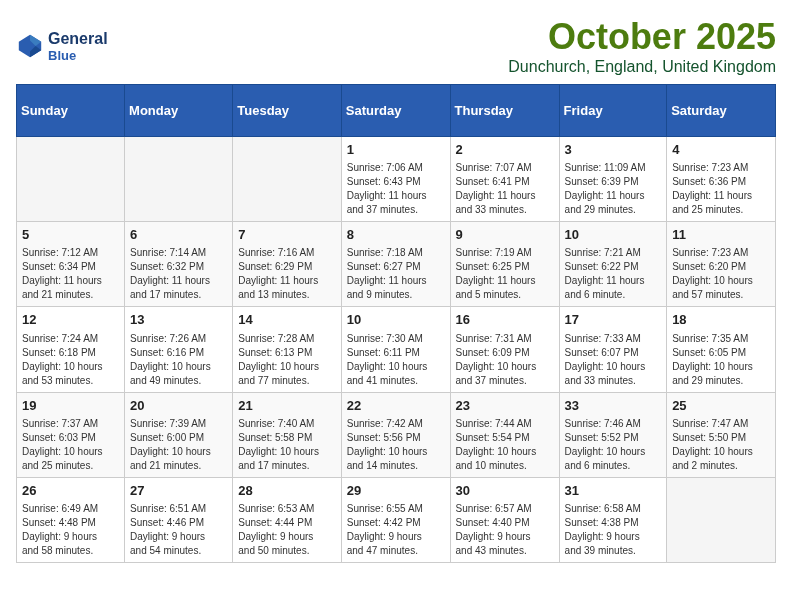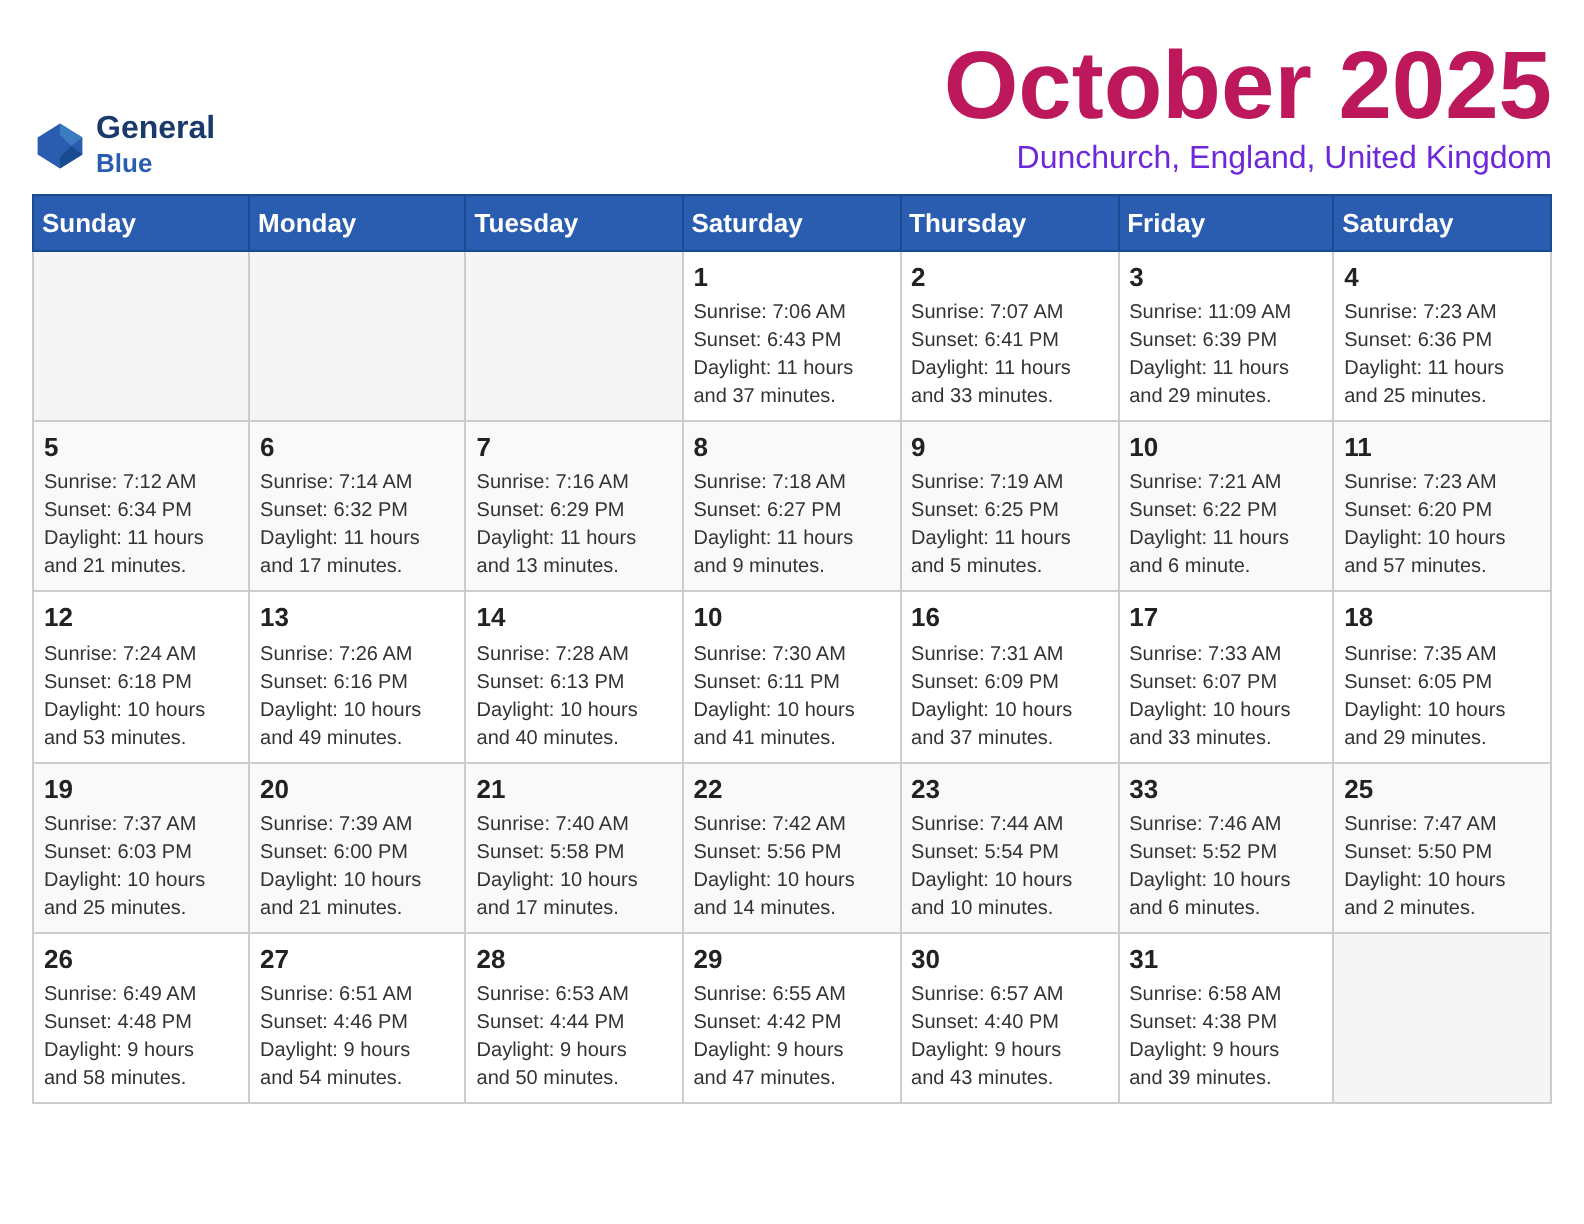--- a/index.html
+++ b/index.html
@@ -6,55 +6,55 @@
     body {
       font-family: Arial, sans-serif;
       background: #fff;
       width: 792px;
       min-height: 612px;
       padding: 16px;
     }
     .header-area {
       display: flex;
       justify-content: space-between;
-      align-items: flex-end;
+      align-items: center;
       margin-bottom: 8px;
     }
     .logo {
       display: flex;
       align-items: center;
       gap: 4px;
     }
     .logo-icon {
       width: 28px;
       height: 28px;
     }
     .title-area {
       text-align: right;
     }
     .month-title {
-      font-size: 48px;
+      font-size: 36px;
       font-weight: bold;
-      color: #be185d;
+      color: #4d7c0f;
     }
     .location {
       font-size: 16px;
-      color: #6d28d9;
+      color: #14532d;
     }
     table {
       width: 100%;
       border-collapse: collapse;
       border: 1px solid #ccc;
     }
     thead tr th {
       background: #2a5db0;
       color: white;
       font-size: 13px;
       font-weight: bold;
-      padding: 6px 4px;
+      padding: 18px 4px;
       text-align: left;
       border: 1px solid #1a4a90;
     }
     tbody tr td {
       border: 1px solid #ccc;
       vertical-align: top;
       padding: 4px 5px;
       width: 113px;
       min-height: 80px;
       font-size: 10.5px;
@@ -211,21 +211,21 @@
           <div class="day-info">Sunrise: 7:26 AM</div>
           <div class="day-info">Sunset: 6:16 PM</div>
           <div class="day-info">Daylight: 10 hours</div>
           <div class="day-info">and 49 minutes.</div>
         </td>
         <td>
           <div class="day-number">14</div>
           <div class="day-info">Sunrise: 7:28 AM</div>
           <div class="day-info">Sunset: 6:13 PM</div>
           <div class="day-info">Daylight: 10 hours</div>
-          <div class="day-info">and 40 minutes.</div>
+          <div class="day-info">and 77 minutes.</div>
         </td>
         <td>
           <div class="day-number">10</div>
           <div class="day-info">Sunrise: 7:30 AM</div>
           <div class="day-info">Sunset: 6:11 PM</div>
           <div class="day-info">Daylight: 10 hours</div>
           <div class="day-info">and 41 minutes.</div>
         </td>
         <td>
           <div class="day-number">16</div>

